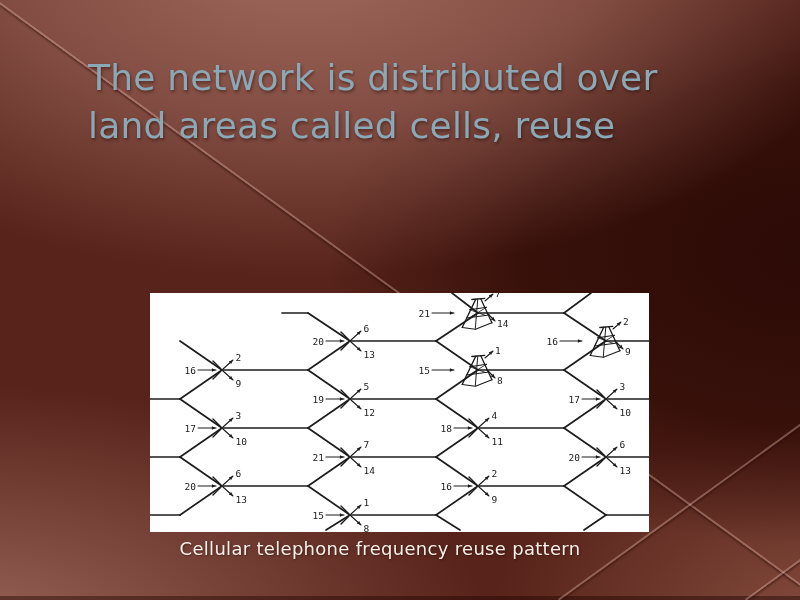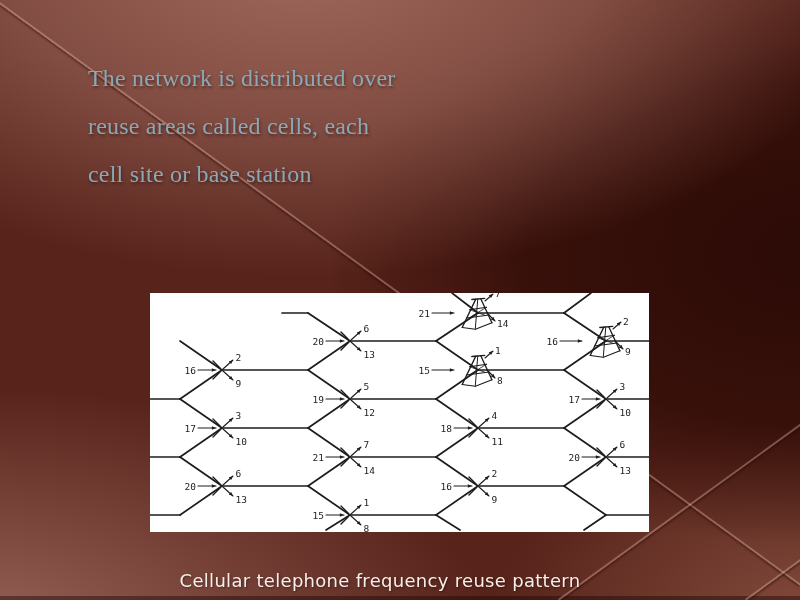--- a/index.html
+++ b/index.html
@@ -14,43 +14,42 @@
       #57231a;
   }
   .stage::after{content:"";position:absolute;left:0;right:0;bottom:0;height:4px;
     background:rgba(30,6,3,0.45);}
   .accent{position:absolute;height:1.6px;background:rgba(228,183,168,0.38);
     box-shadow:0 1.5px 2px rgba(40,10,5,0.55);transform-origin:0 0;z-index:1;}
   .accent.main{left:0;top:2px;width:990px;transform:rotate(36deg);}
   .accent.br-a{left:558px;top:599px;width:300px;transform:rotate(-35.9deg);}
   .accent.br-c{left:745px;top:599px;width:70px;transform:rotate(-36deg);}
   .title{position:absolute;left:88px;top:54px;z-index:2;color:#8ba8b6;
-    font-size:24px;line-height:48px;letter-spacing:0.2px;
-    text-shadow:1px 2px 3px rgba(30,8,4,0.45);font-family:Liberation Serif, serif;}
+    font-size:36px;line-height:48px;letter-spacing:0.2px;
+    text-shadow:1px 2px 3px rgba(30,8,4,0.45);}
   .title .line{white-space:nowrap;}
   .figure{position:absolute;left:150px;top:293px;width:499px;height:239px;
     background:#ffffff;z-index:3;}
   .figure svg{display:block;width:100%;height:100%;}
   .caption{position:absolute;left:110px;top:538px;width:540px;z-index:2;
     text-align:center;font-size:18px;color:#f7efe9;letter-spacing:0.3px;
-    text-shadow:1px 1px 2px rgba(40,10,5,0.5);margin-top:32px;}
+    text-shadow:1px 1px 2px rgba(40,10,5,0.5);}
 </style>
 </head>
 <body>
 
 <div class="stage">
 
   <div class="accent main"></div>
   <div class="accent br-a"></div>
   <div class="accent br-c"></div>
 
   <div class="title">
     <div class="line">The network is distributed over</div>
-    <div class="line">reuse areas called cells, each</div>
-    <div class="line">cell site or base station</div>
+    <div class="line">land areas called cells, reuse</div>
   </div>
 
   <div class="figure">
     <svg viewBox="0 0 499 239" xmlns="http://www.w3.org/2000/svg">
         <g>
           <line x1="0" y1="106" x2="30" y2="106" stroke="#1c1c1c" stroke-width="1.7" stroke-linecap="round"></line>
           <line x1="0" y1="164" x2="30" y2="164" stroke="#1c1c1c" stroke-width="1.7" stroke-linecap="round"></line>
           <line x1="0" y1="222" x2="30" y2="222" stroke="#1c1c1c" stroke-width="1.7" stroke-linecap="round"></line>
           <line x1="72" y1="77" x2="158" y2="77" stroke="#1c1c1c" stroke-width="1.7" stroke-linecap="round"></line>
           <line x1="72" y1="135" x2="158" y2="135" stroke="#1c1c1c" stroke-width="1.7" stroke-linecap="round"></line>

